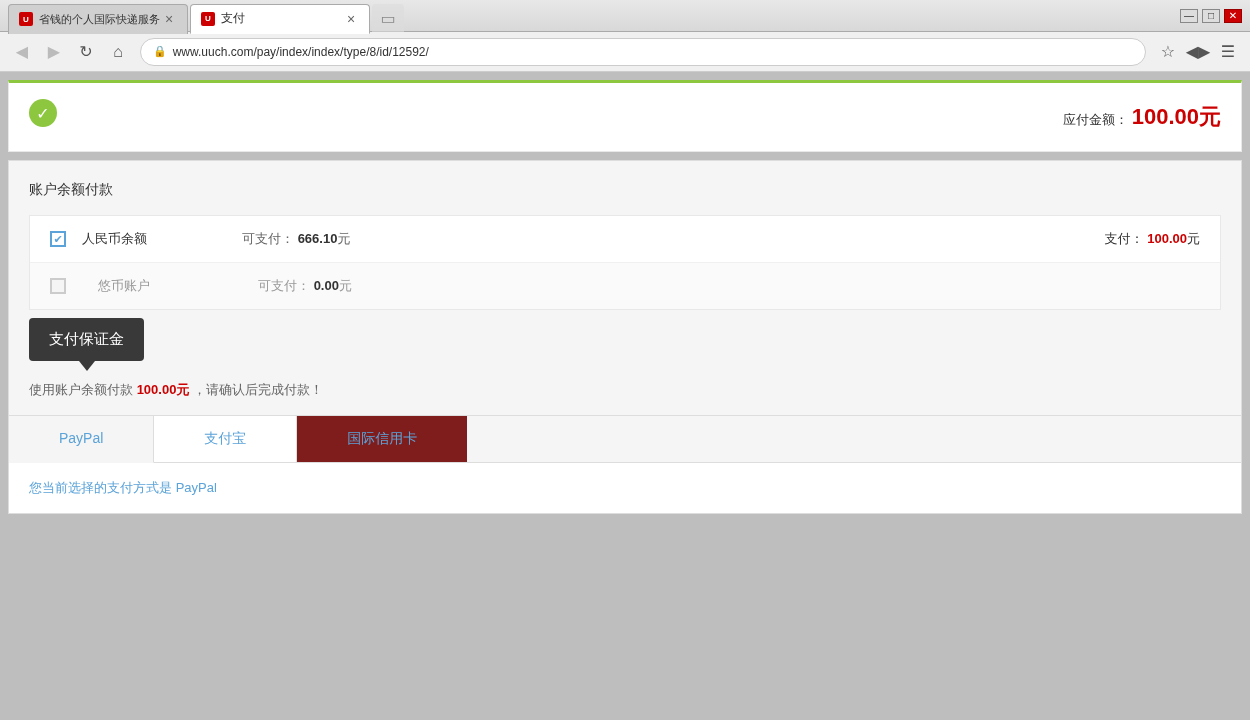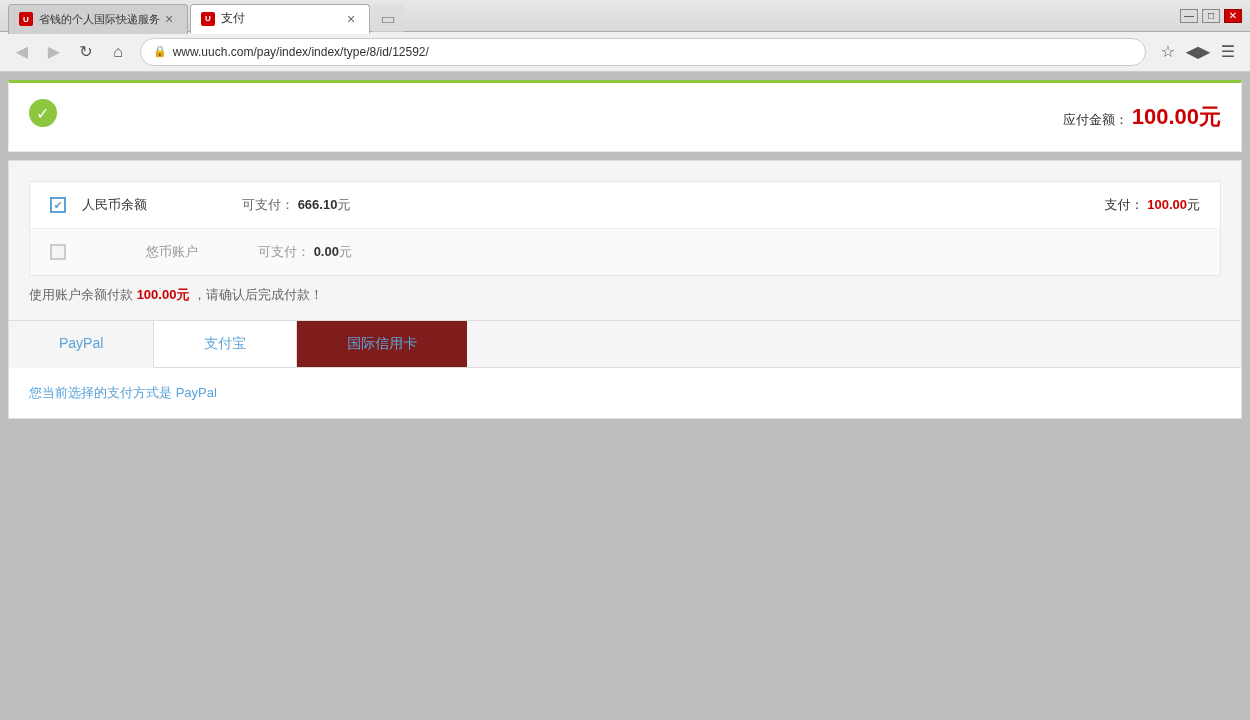--- a/index.html
+++ b/index.html
@@ -128,20 +128,21 @@
       <div class="amount-label">
         <span>应付金额：</span>
         <span class="amount-value">
           <span>100.00</span><span>元</span>
         </span>
       </div>
     </div>
 
     <div class="payment-main-area">
       <div class="inner-payment">
+        <div class="section-title">账户余额付款</div>
 
         <div class="balance-rows">
 
           <div class="balance-row">
             <div class="checkbox-wrapper">
               <div class="checkbox checked">
                 <span class="checkbox-check">✔</span>
               </div>
             </div>
             <span class="payment-name">人民币余额</span>
@@ -152,29 +153,38 @@
             <span class="payment-amount">
               <span>支付：</span>
               <strong style="color:#cc0000;">100.00</strong><span>元</span>
             </span>
           </div>
 
           <div class="balance-row" style="background:#fafafa;">
             <div class="checkbox-wrapper">
               <div class="checkbox-disabled"></div>
             </div>
-            <span class="payment-name" style="margin-left:16px; color:#999;text-align:right;">悠币账户</span>
+            <span class="payment-name" style="margin-left:16px; color:#999;">悠币账户</span>
             <span class="payment-available" style="color:#999;">
               <span>可支付：</span>
               <strong>0.00</strong><span>元</span>
             </span>
           </div>
         </div>
       </div>
 
+      <div class="overlay-area" style="position:relative; padding: 8px 20px 0;">
+        
+        <div style="display:inline-block; position:relative; margin-bottom:0;">
+          <div class="tooltip-box">
+            <span>支付保证金</span>
+          </div>
+          <div class="tooltip-arrow"></div>
+        </div>
+      </div>
 
       <div class="action-row">
         <span class="action-text">
           <span>使用账户余额付款</span>
           <span class="highlight">
             <span>100.00</span><span>元</span>
           </span>
           <span>，请确认后完成付款！</span>
         </span>
       </div>

